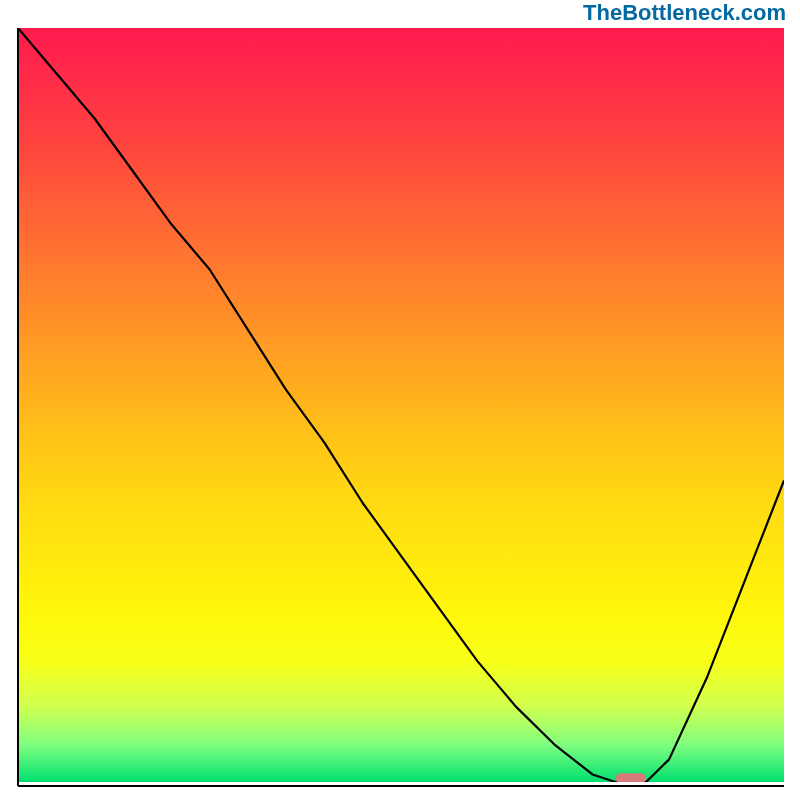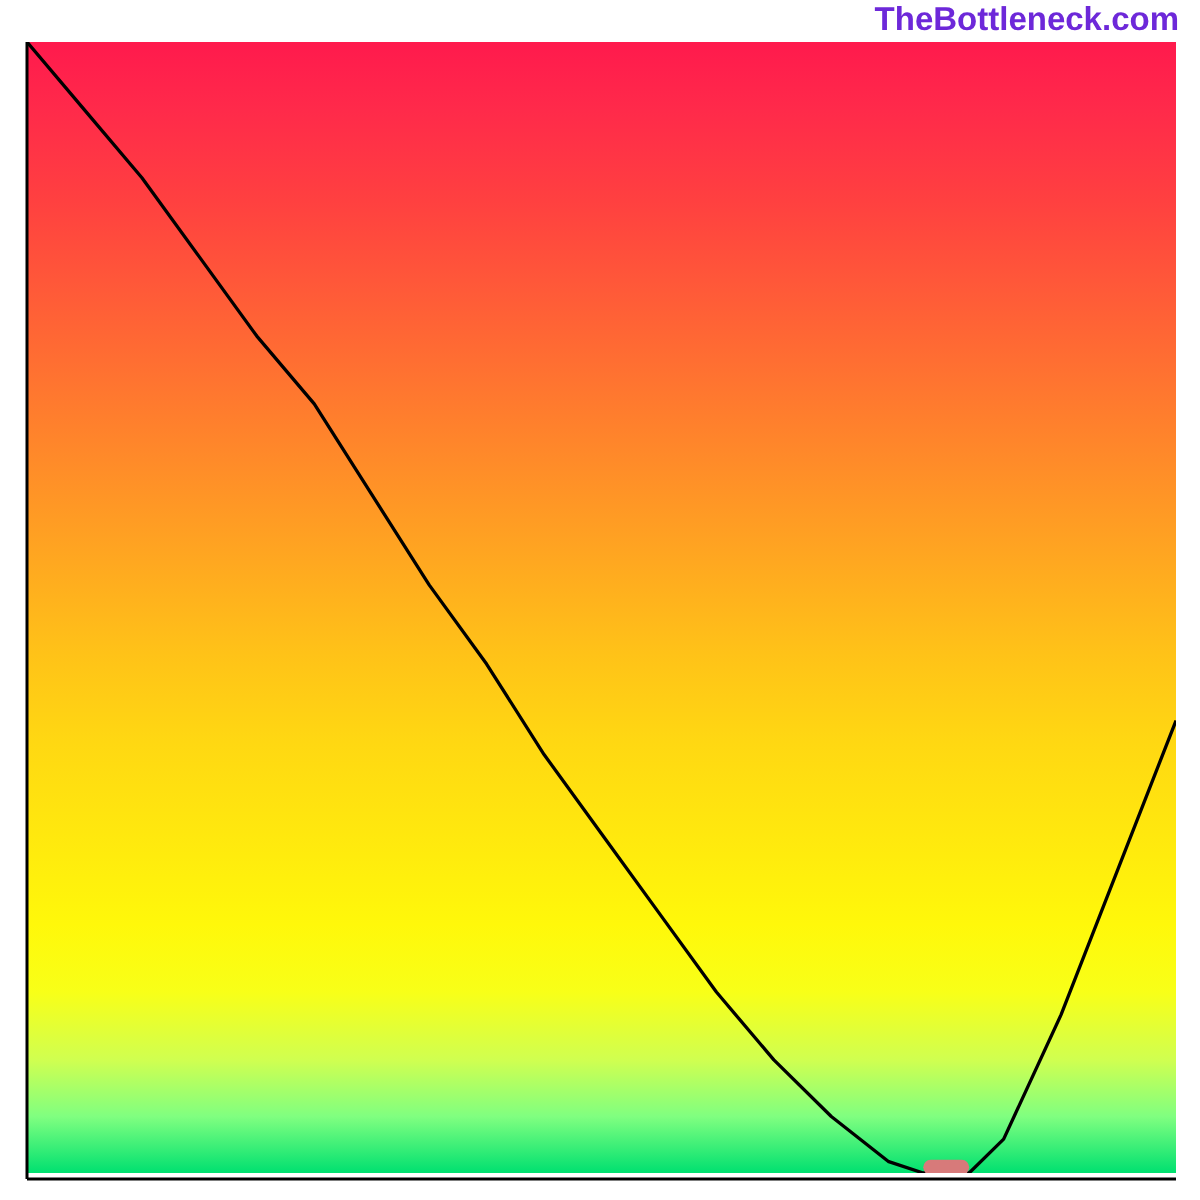--- a/index.html
+++ b/index.html
@@ -15,21 +15,21 @@
     position: relative;
     width: 800px;
     height: 800px;
   }
   #watermark {
     position: absolute;
     top: 0px;
     right: 14px;
     font-size: 22px;
     font-weight: bold;
-    color: #6d28d9;
+    color: #0369a1;
     letter-spacing: 0px;
     z-index: 10;
   }
   #plot-area {
     position: absolute;
     left: 18px;
     top: 28px;
     width: 766px;
     height: 754px;
     background: linear-gradient(to bottom,

